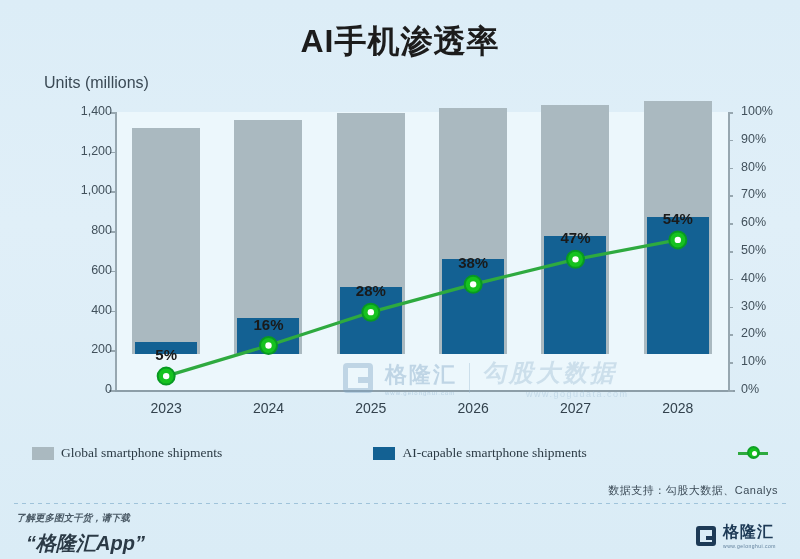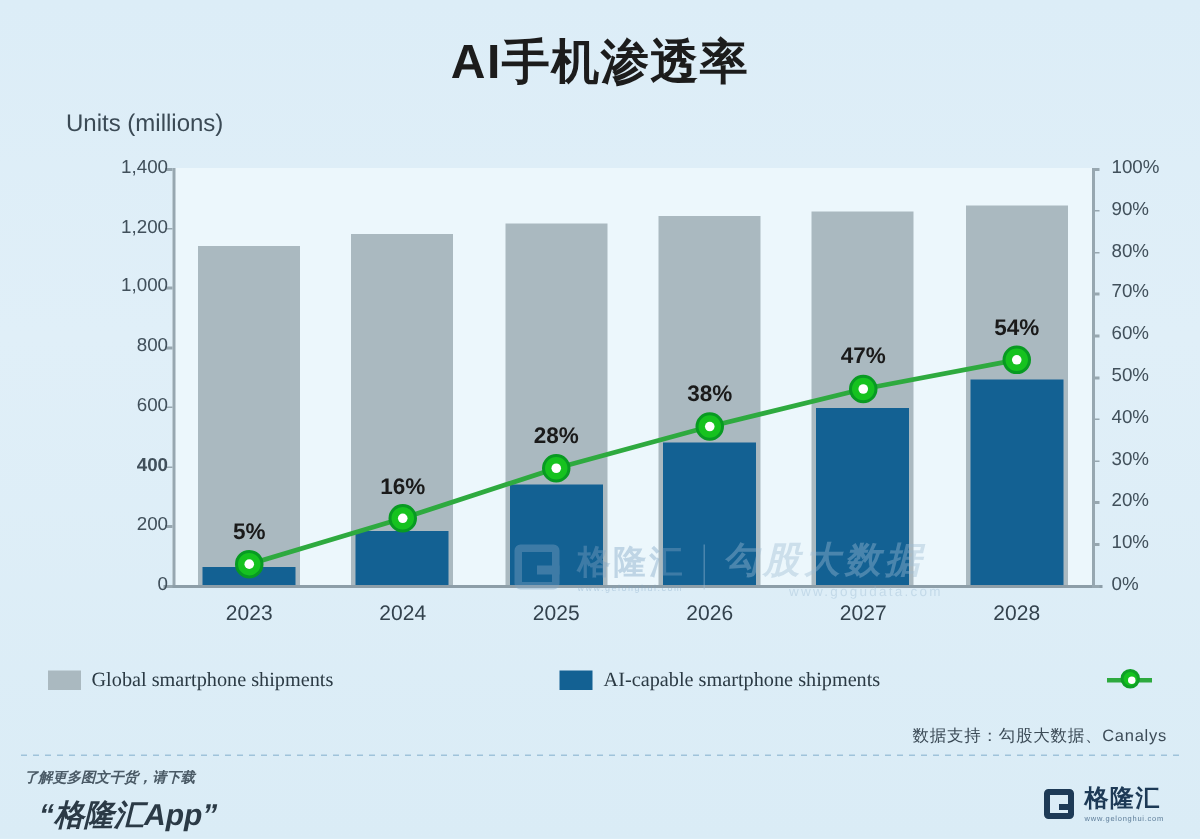--- a/index.html
+++ b/index.html
@@ -62,21 +62,21 @@
   .ylab-l, .ylab-r {
     position: absolute;
     font-size: 12.5px; color: #41505b;
     white-space: nowrap;
   }
   .ylab-l { right: 617px; text-align: right; }
   .ylab-r { left: 626px;  text-align: left; }
 
   
   .cat {
-    position: absolute; top: 0; height: 278px;
+    position: absolute; top: 0; height: 242px;
   }
   .bar-gray {
     position: absolute; bottom: 0; left: 50%;
     transform: translateX(-50%);
     width: 68px;
     background: #aab9c0;
   }
   .bar-blue {
     position: absolute; bottom: 0; left: 50%;
     transform: translateX(-50%);
@@ -202,21 +202,21 @@
       <div class="axis-line" id="axis-left"></div>
       <div class="axis-line" id="axis-right"></div>
       <div class="axis-line" id="axis-bottom"></div>
 
       <div id="ticks-left">
           <div class="tick-l" style="top: 278px;"></div>
           <div class="ylab-l" style="top: 270px;">0</div>
           <div class="tick-l" style="top: 238.286px;"></div>
           <div class="ylab-l" style="top: 230.286px;">200</div>
           <div class="tick-l" style="top: 198.571px;"></div>
-          <div class="ylab-l" style="top: 190.571px; font-weight: bold;">400</div>
+          <div class="ylab-l" style="top: 190.571px;">400</div>
           <div class="tick-l" style="top: 158.857px;"></div>
           <div class="ylab-l" style="top: 150.857px;">600</div>
           <div class="tick-l" style="top: 119.143px;"></div>
           <div class="ylab-l" style="top: 111.143px;">800</div>
           <div class="tick-l" style="top: 79.4286px;"></div>
           <div class="ylab-l" style="top: 71.4286px;">1,000</div>
           <div class="tick-l" style="top: 39.7143px;"></div>
           <div class="ylab-l" style="top: 31.7143px;">1,200</div>
           <div class="tick-l" style="top: 0px;"></div>
           <div class="ylab-l" style="top: -8px;">1,400</div>

